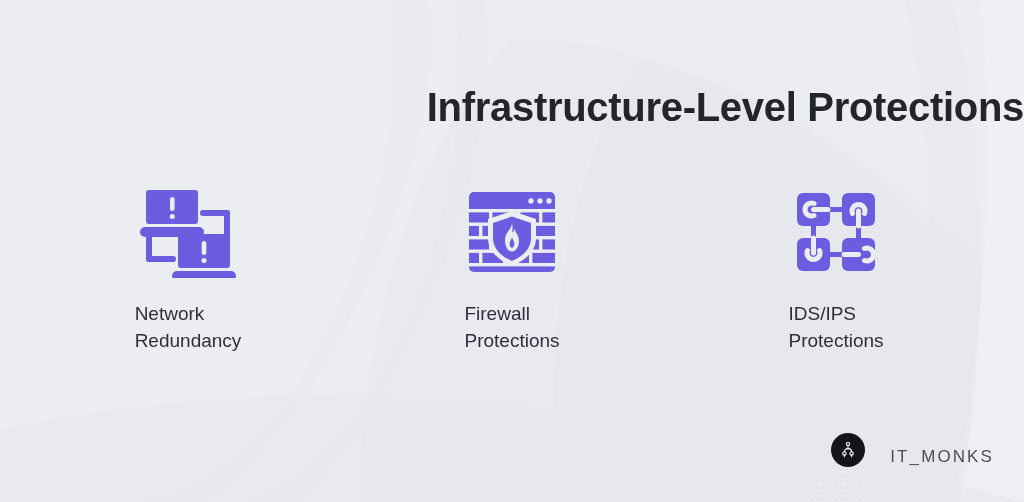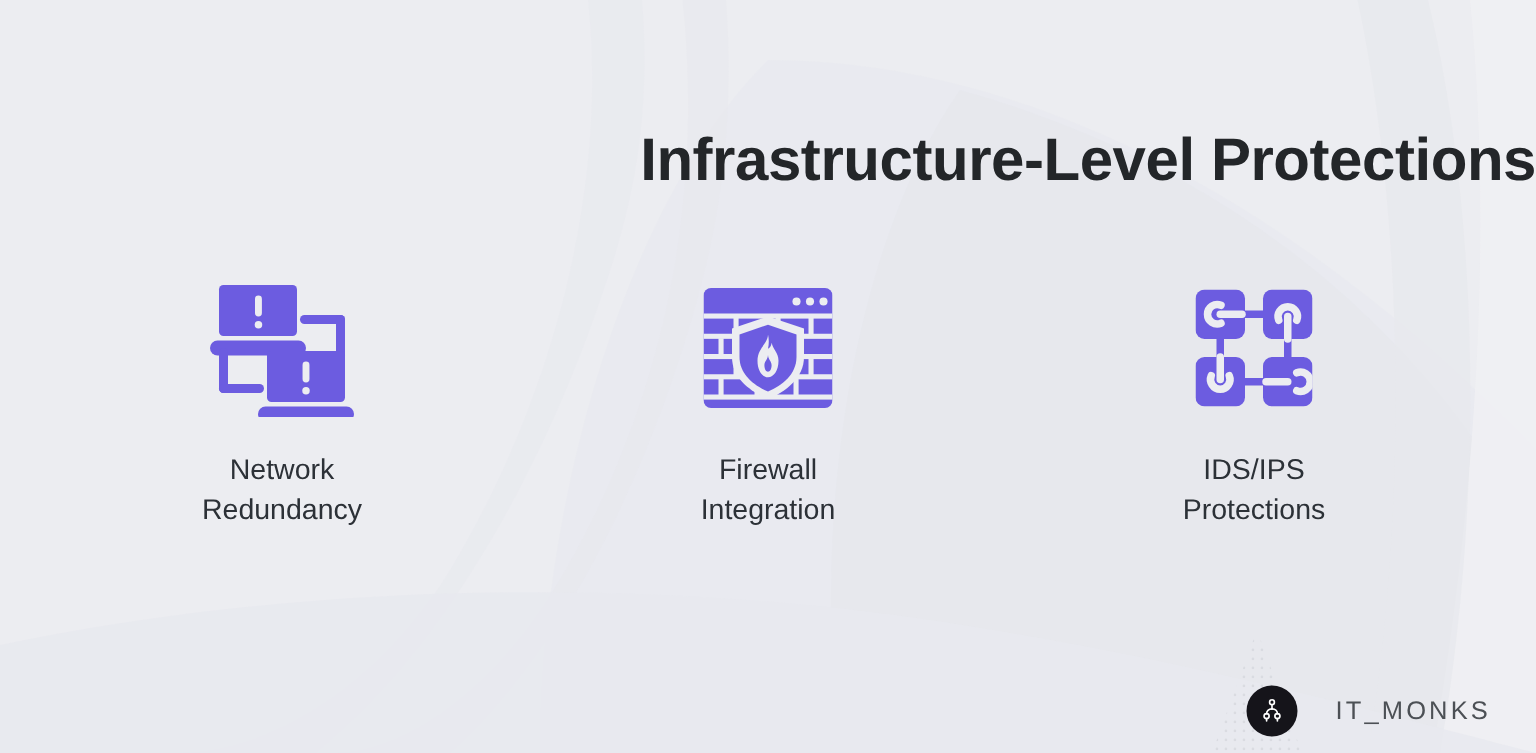--- a/index.html
+++ b/index.html
@@ -68,36 +68,35 @@
 
   .icon-wrap {
     height: 104px;
     display: flex;
     align-items: center;
     justify-content: center;
   }
 
   .card-label {
     margin-top: 17px;
-    text-align: center;
     font-size: 19px;
     line-height: 1.42;
     color: #2C3137;
     font-weight: 400;
     white-space: pre-line;
     font-family: "Liberation Sans", sans-serif;
   }
 
   
   .logo {
     position: absolute;
     right: 30px;
-    bottom: 11px;
-    display: flex;
-    align-items: center;
+    bottom: 35px;
+    display: flex;
+    align-items: flex-end;
     gap: 25px;
   }
   .logo-mark {
     width: 34px;
     height: 34px;
     border-radius: 50%;
     background: #15141A;
     display: flex;
     align-items: center;
     justify-content: center;
@@ -221,21 +220,21 @@
                    C33.5 65 24 57.5 24 46 L24 31 Z" fill="#6C5CE0"></path>
 
           <path d="M43 31 C43 37 36 40 36 48.5 C36 55 39.2 59.5 43 59.5
                    C46.8 59.5 50 55 50 48.5 C50 43 46 40.5 45.5 36.5
                    C45 39 44 40 43 40.5 C43.8 37 43.6 33.5 43 31 Z" fill="#ECEDF1"></path>
           <path d="M43 44.5 C43 47.5 40.6 48.8 40.6 51.5 C40.6 54 41.7 55.8 43 55.8
                    C44.3 55.8 45.4 54 45.4 51.5 C45.4 48.8 43 47.5 43 44.5 Z" fill="#6C5CE0"></path>
         </svg>
       </div>
       <div class="card-label">Firewall
-Integration</div>
+Protections</div>
     </div>
 
     <div class="card">
       <div class="icon-wrap">
         <svg width="78" height="78" viewBox="0 0 78 78" xmlns="http://www.w3.org/2000/svg">
 
           <rect x="0" y="0" width="33" height="33" rx="6" fill="#6C5CE0"></rect>
           <rect x="45" y="0" width="33" height="33" rx="6" fill="#6C5CE0"></rect>
           <rect x="0" y="45" width="33" height="33" rx="6" fill="#6C5CE0"></rect>
           <rect x="45" y="45" width="33" height="33" rx="6" fill="#6C5CE0"></rect>

